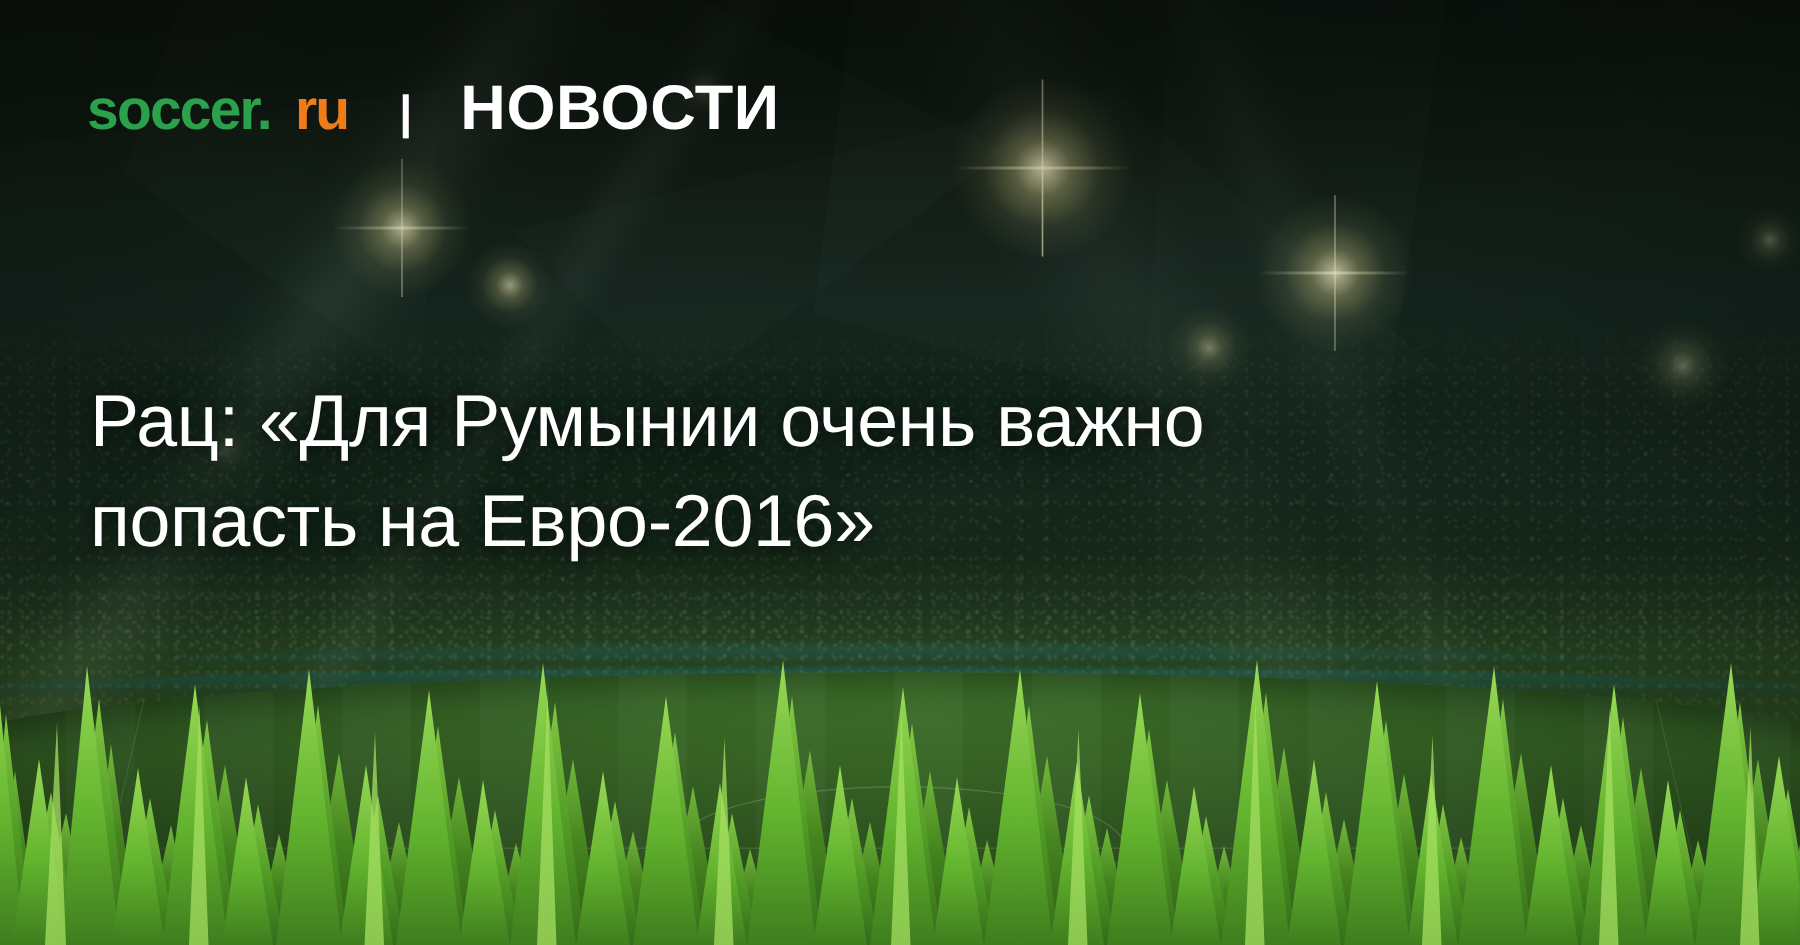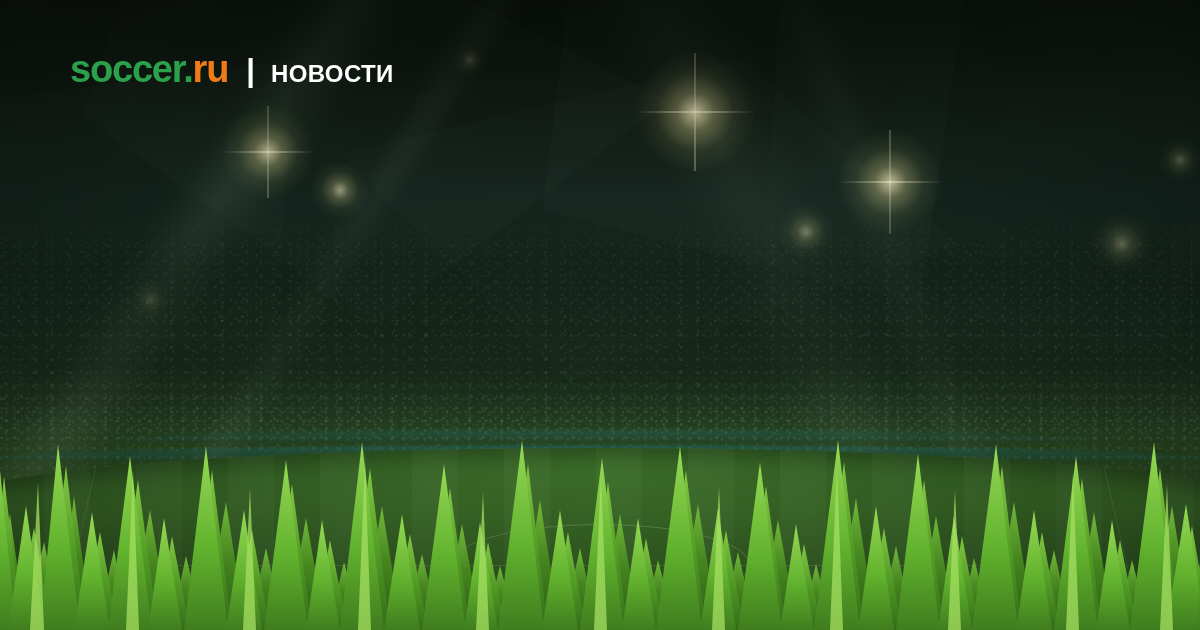--- a/index.html
+++ b/index.html
@@ -186,40 +186,40 @@
 
   
   .grass{
     position:absolute; left:0; right:0; bottom:0; height:190px;
     overflow:hidden;
   }
   .grass svg{ display:block; width:1200px; height:190px; }
 
   
   .logo-bar{
-    position:absolute; left:70px; top:48px;
-    display:flex; align-items:baseline; gap:0;
+    position:absolute; left:58px; top:48px;
+    display:flex; align-items:baseline; gap:16px;
     white-space:nowrap;
   }
   .logo-soccer{
     font-size:38px; font-weight:bold; letter-spacing:-1.2px;
     color:#2BA14C;
   }
   .logo-ru{
     font-size:38px; font-weight:bold; letter-spacing:-1.2px;
     color:#F07C19;
     text-align:center;
   }
   .logo-sep{
     display:inline-block; margin:0 16px 0 18px;
     font-size:31px; font-weight:bold; color:#ffffff;
     position:relative; top:-1px;
   }
   .logo-section{
-    font-size:24px; font-weight:bold; color:#ffffff; letter-spacing:.4px;
+    font-size:42px; font-weight:bold; color:#ffffff; letter-spacing:.4px;
   }
 
   .headline{
     position:absolute; left:60px; top:248px;
     width:1000px;
     color:#ffffff;
     font-size:49px;
     line-height:67px;
     font-weight:normal;
     letter-spacing:-.2px;
@@ -430,14 +430,16 @@
     </svg>
   </div>
 
   <div class="logo-bar">
     <span class="logo-soccer">soccer.</span>
       <span class="logo-ru">ru</span>
     <span class="logo-sep">|</span>
     <span class="logo-section">НОВОСТИ</span>
   </div>
 
+  <h1 class="headline">Рац: «Для Румынии очень важно
+попасть на Евро-2016»</h1>
 
 </div>
 
 </body></html>

